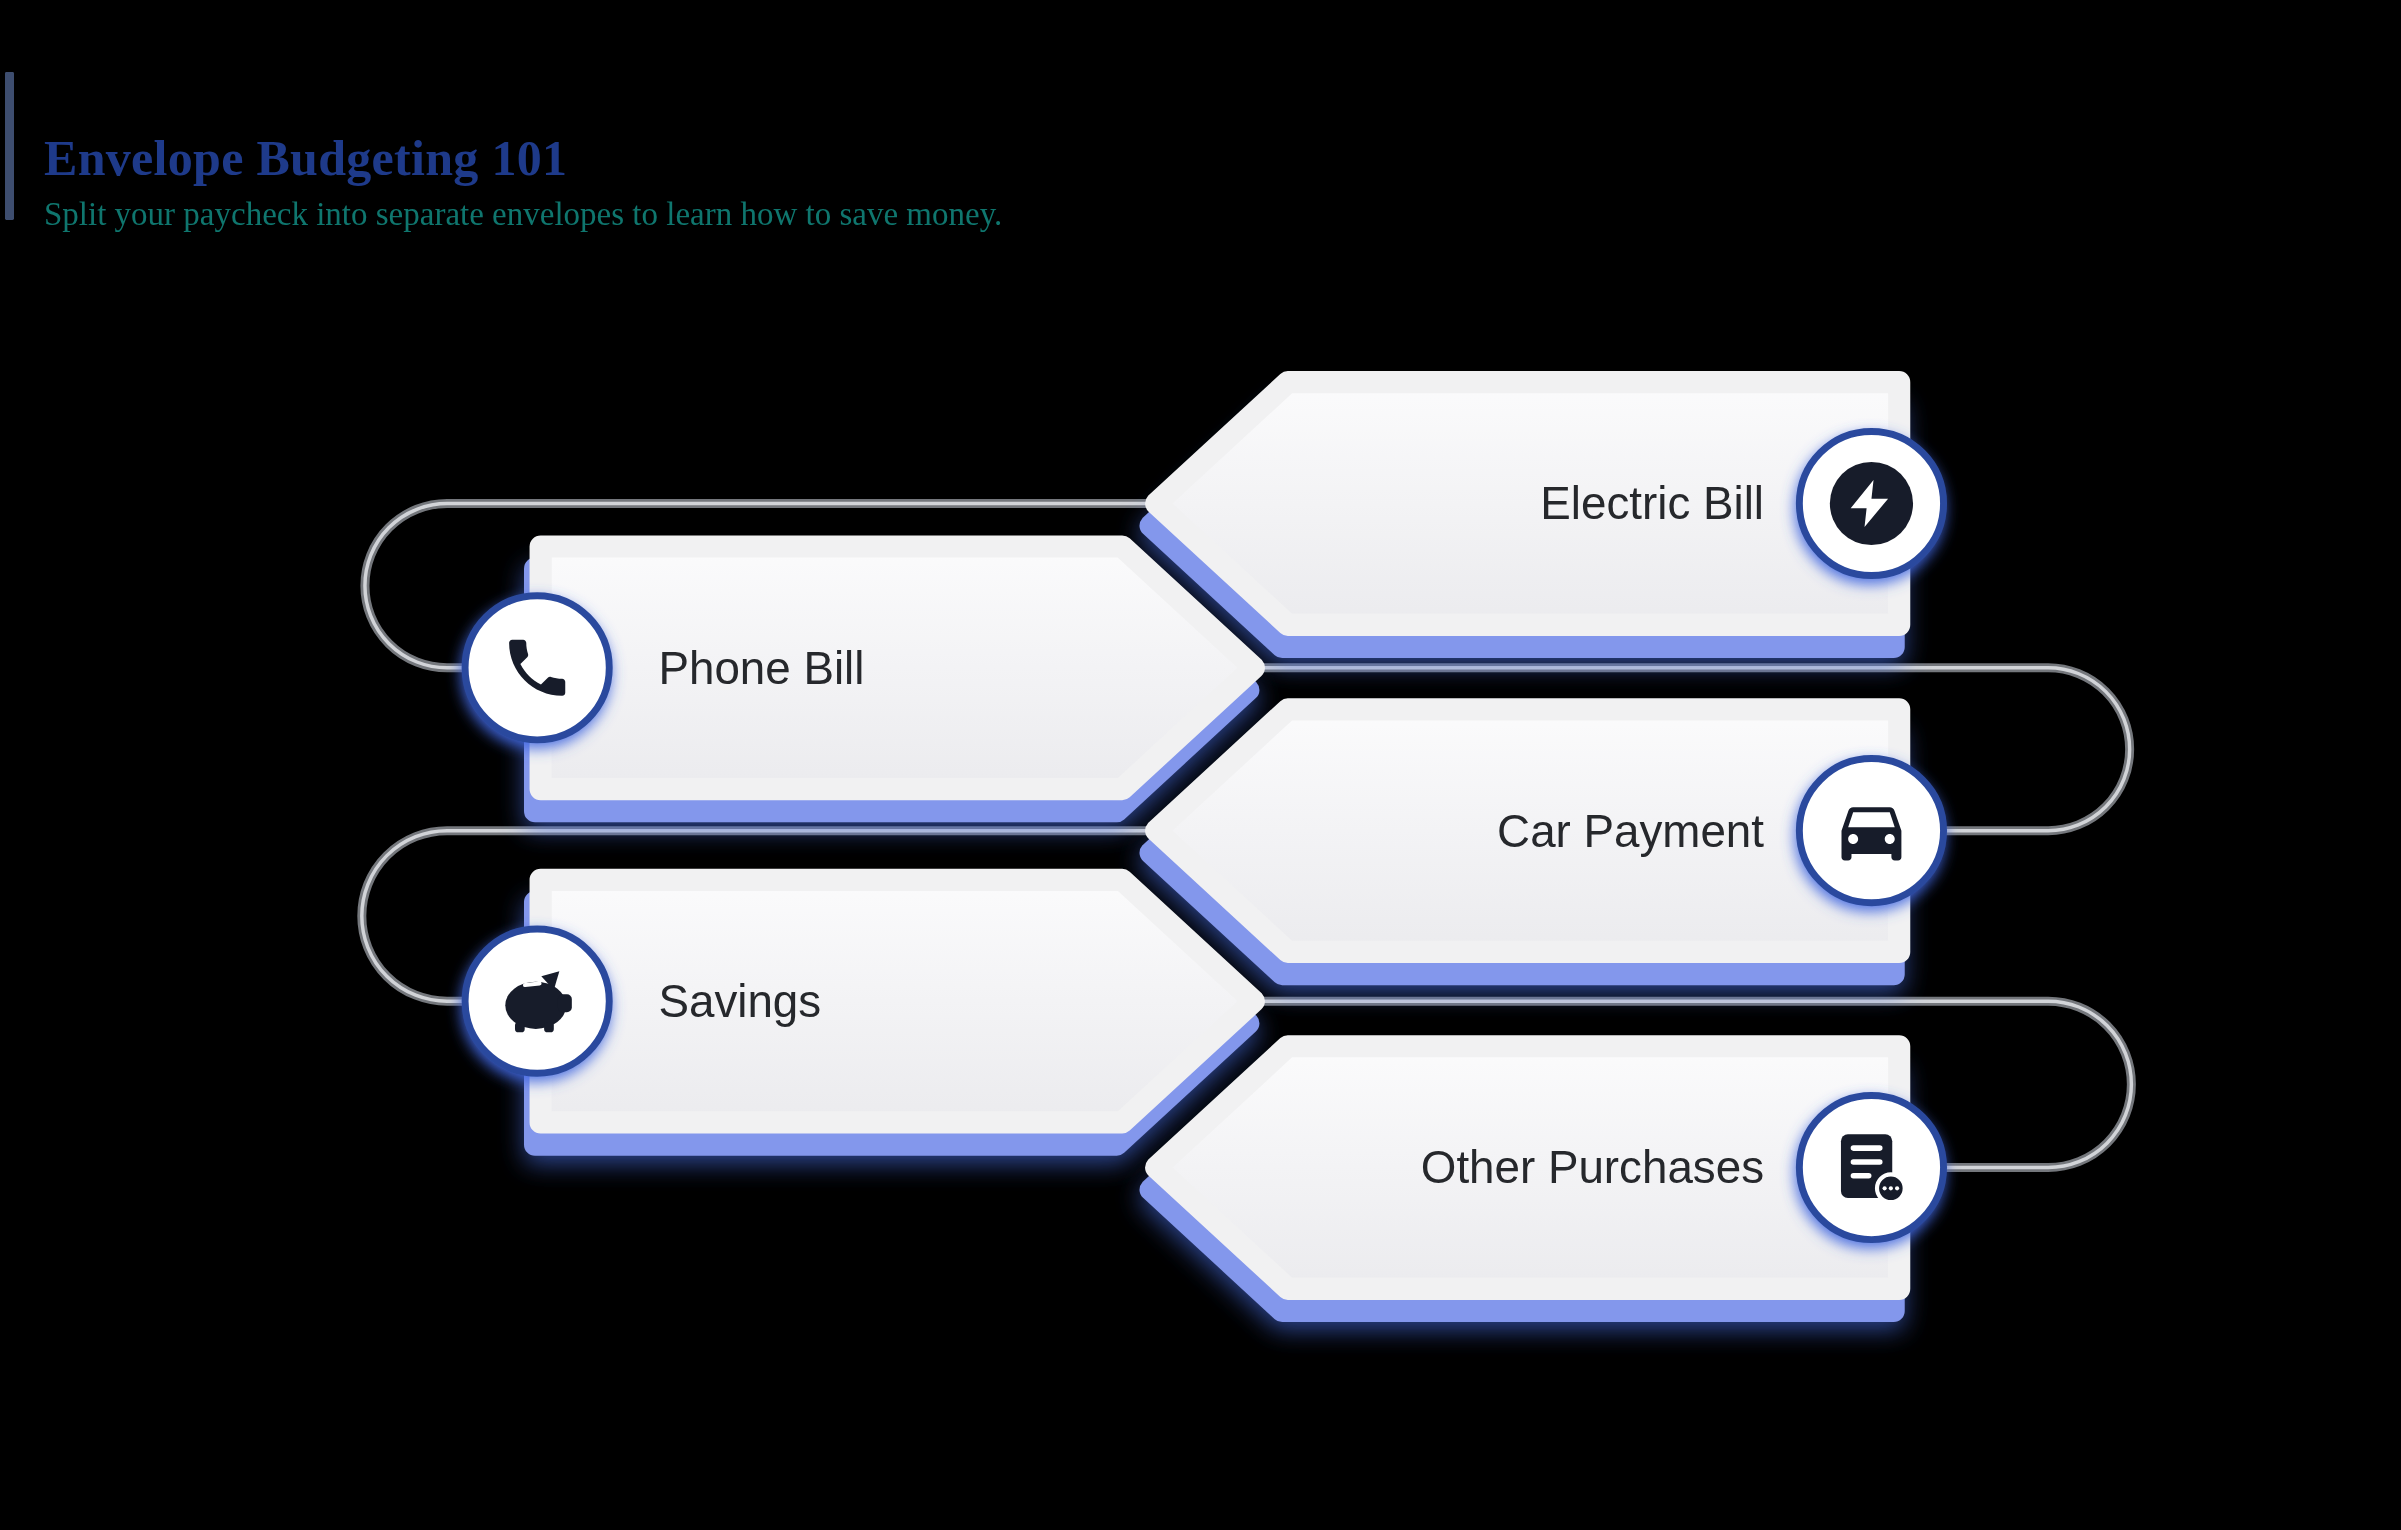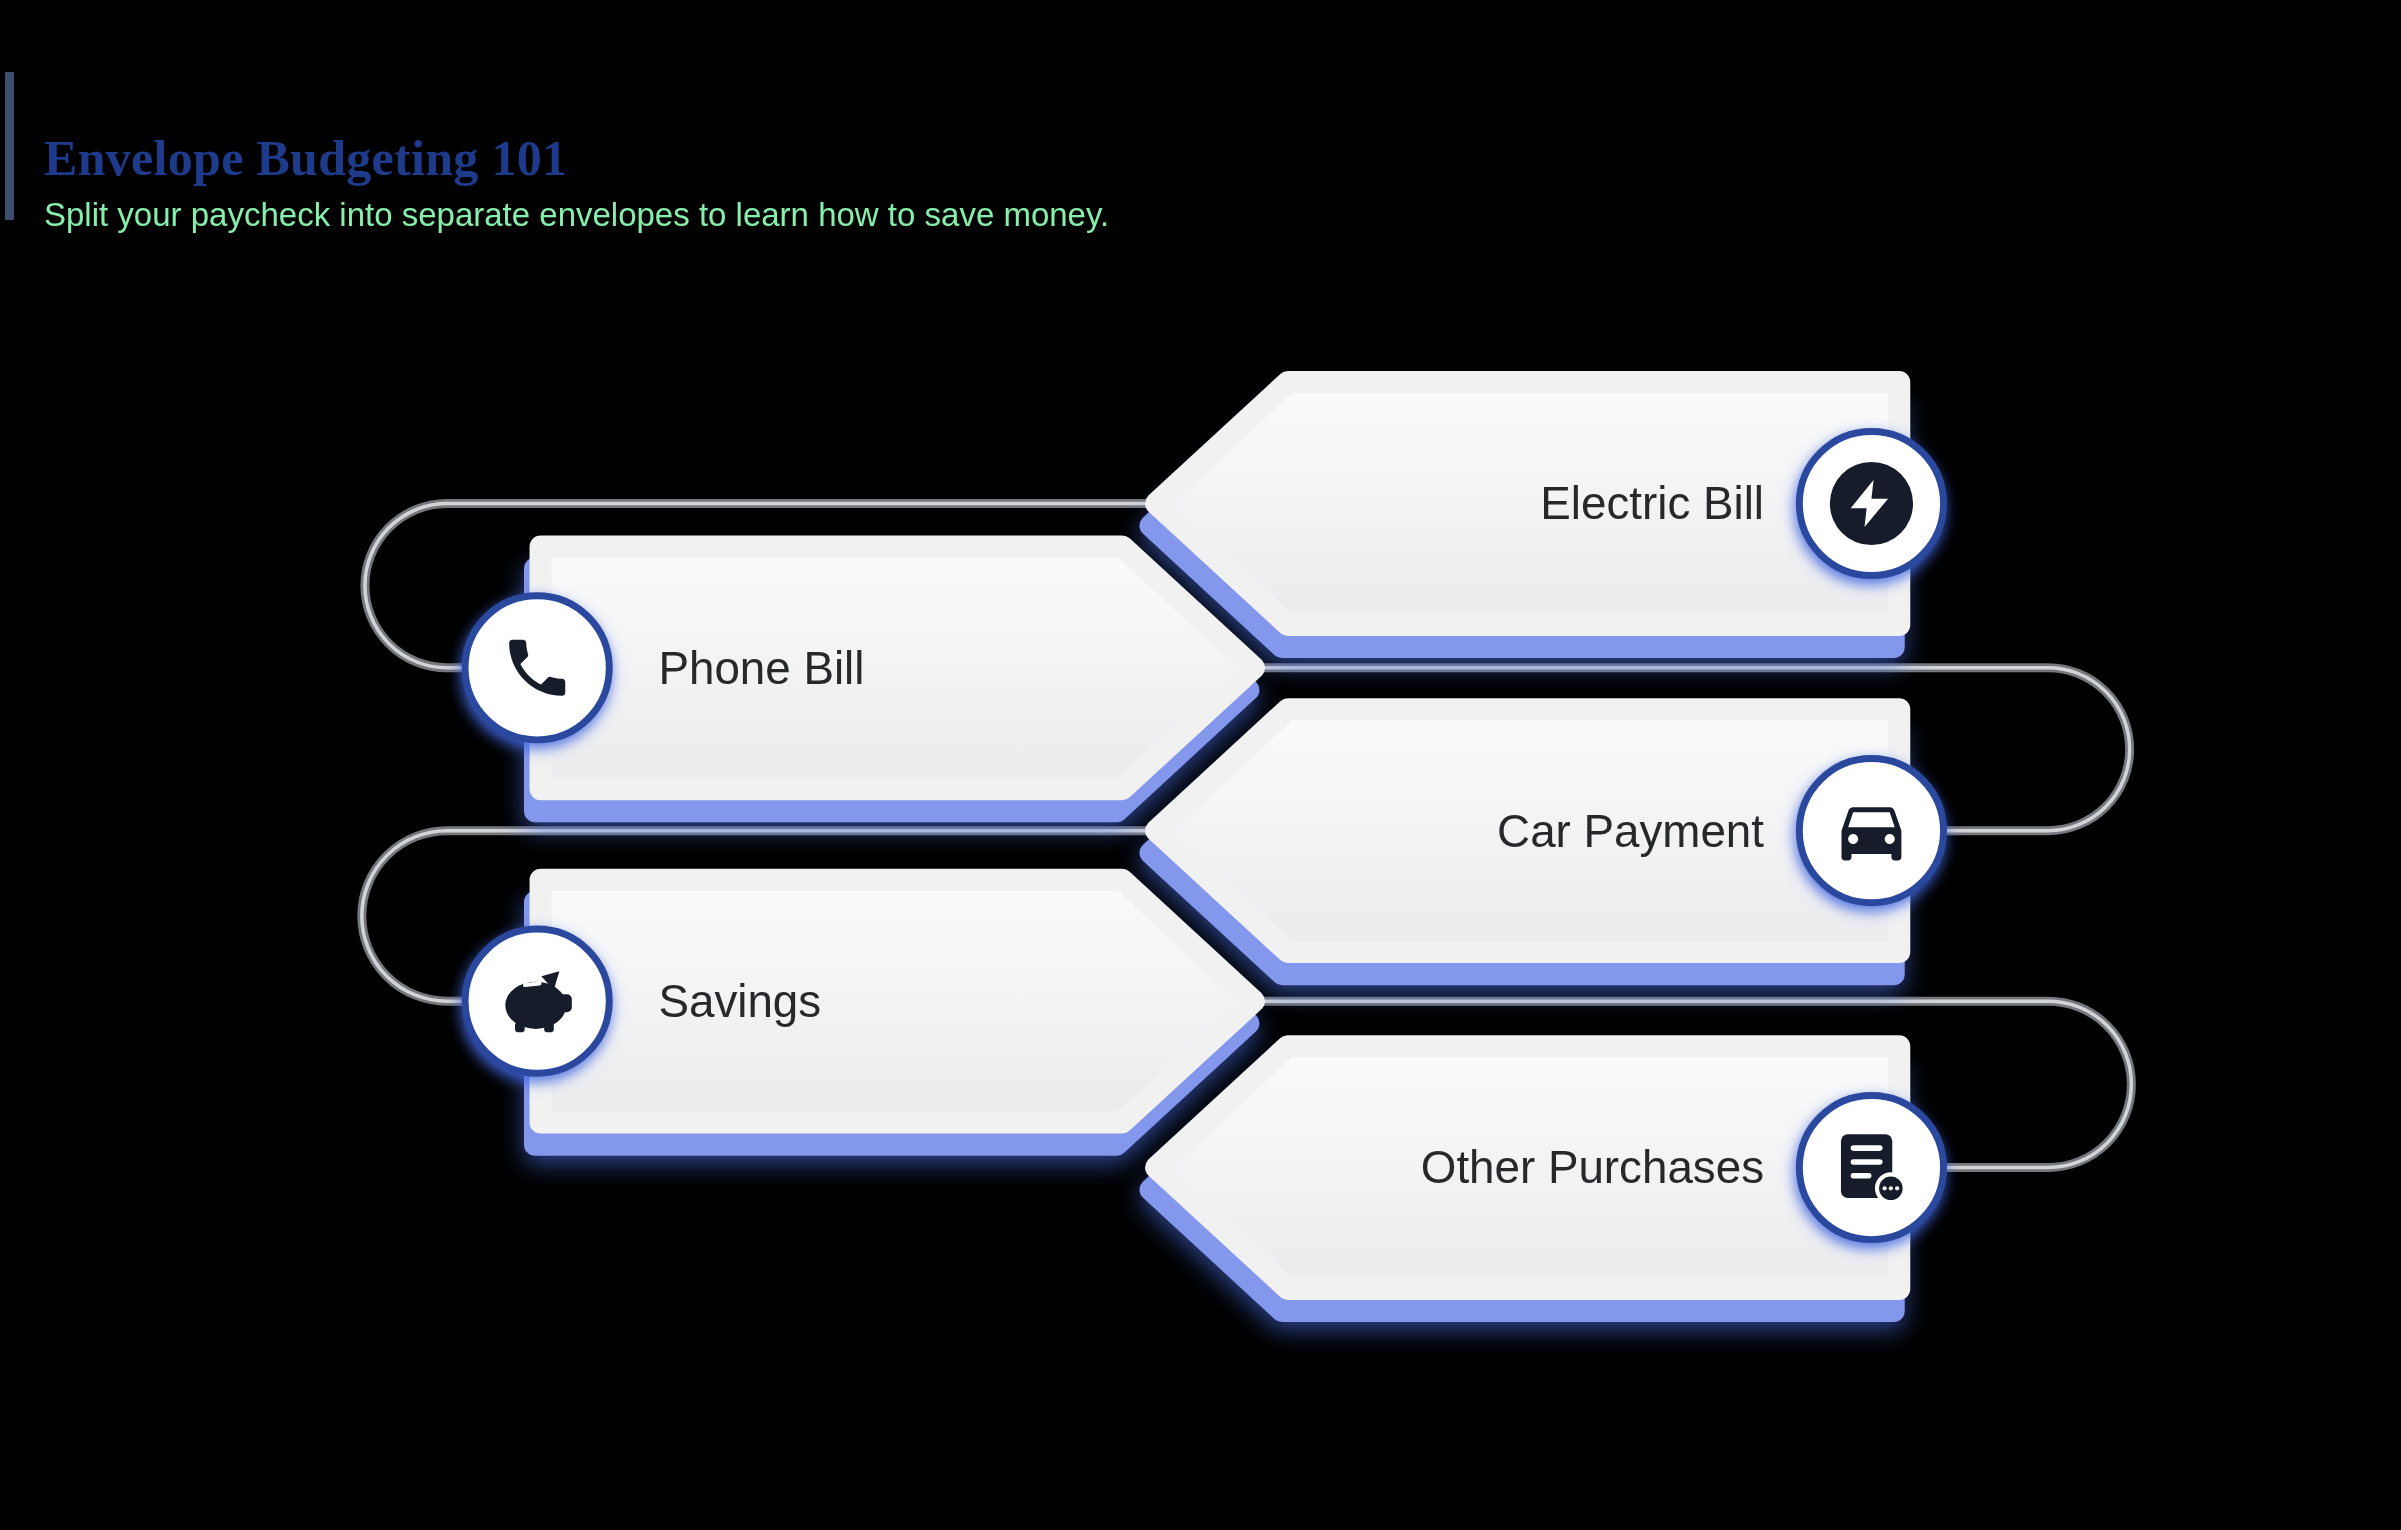--- a/index.html
+++ b/index.html
@@ -26,21 +26,22 @@
     font-family: "Liberation Serif", serif;
     font-weight: 700;
     font-size: 50px;
     line-height: 1.05;
     color: #1e3a8a;
     letter-spacing: 0.3px;
   }
   .header p {
     margin: 11px 0 0 0;
     font-size: 33px;
-    color: #86efac;
+    color: #0f766e;
+    font-family: Liberation Serif, serif;
   }
   #diagram {
     position: absolute;
     left: 0; top: 0;
     width: 2401px; height: 1531px;
   }
   .connector-outer { fill: none; stroke: #74777c; stroke-width: 13; stroke-linecap: round; }
   .connector-inner { fill: none; stroke: #d2d4d8; stroke-width: 5;  stroke-linecap: round; }
   .card-shadow { fill: #8397ec; stroke: #8397ec; stroke-width: 32; stroke-linejoin: round; }
   .card-body   { stroke: #f1f1f2; stroke-width: 32; stroke-linejoin: round; }

